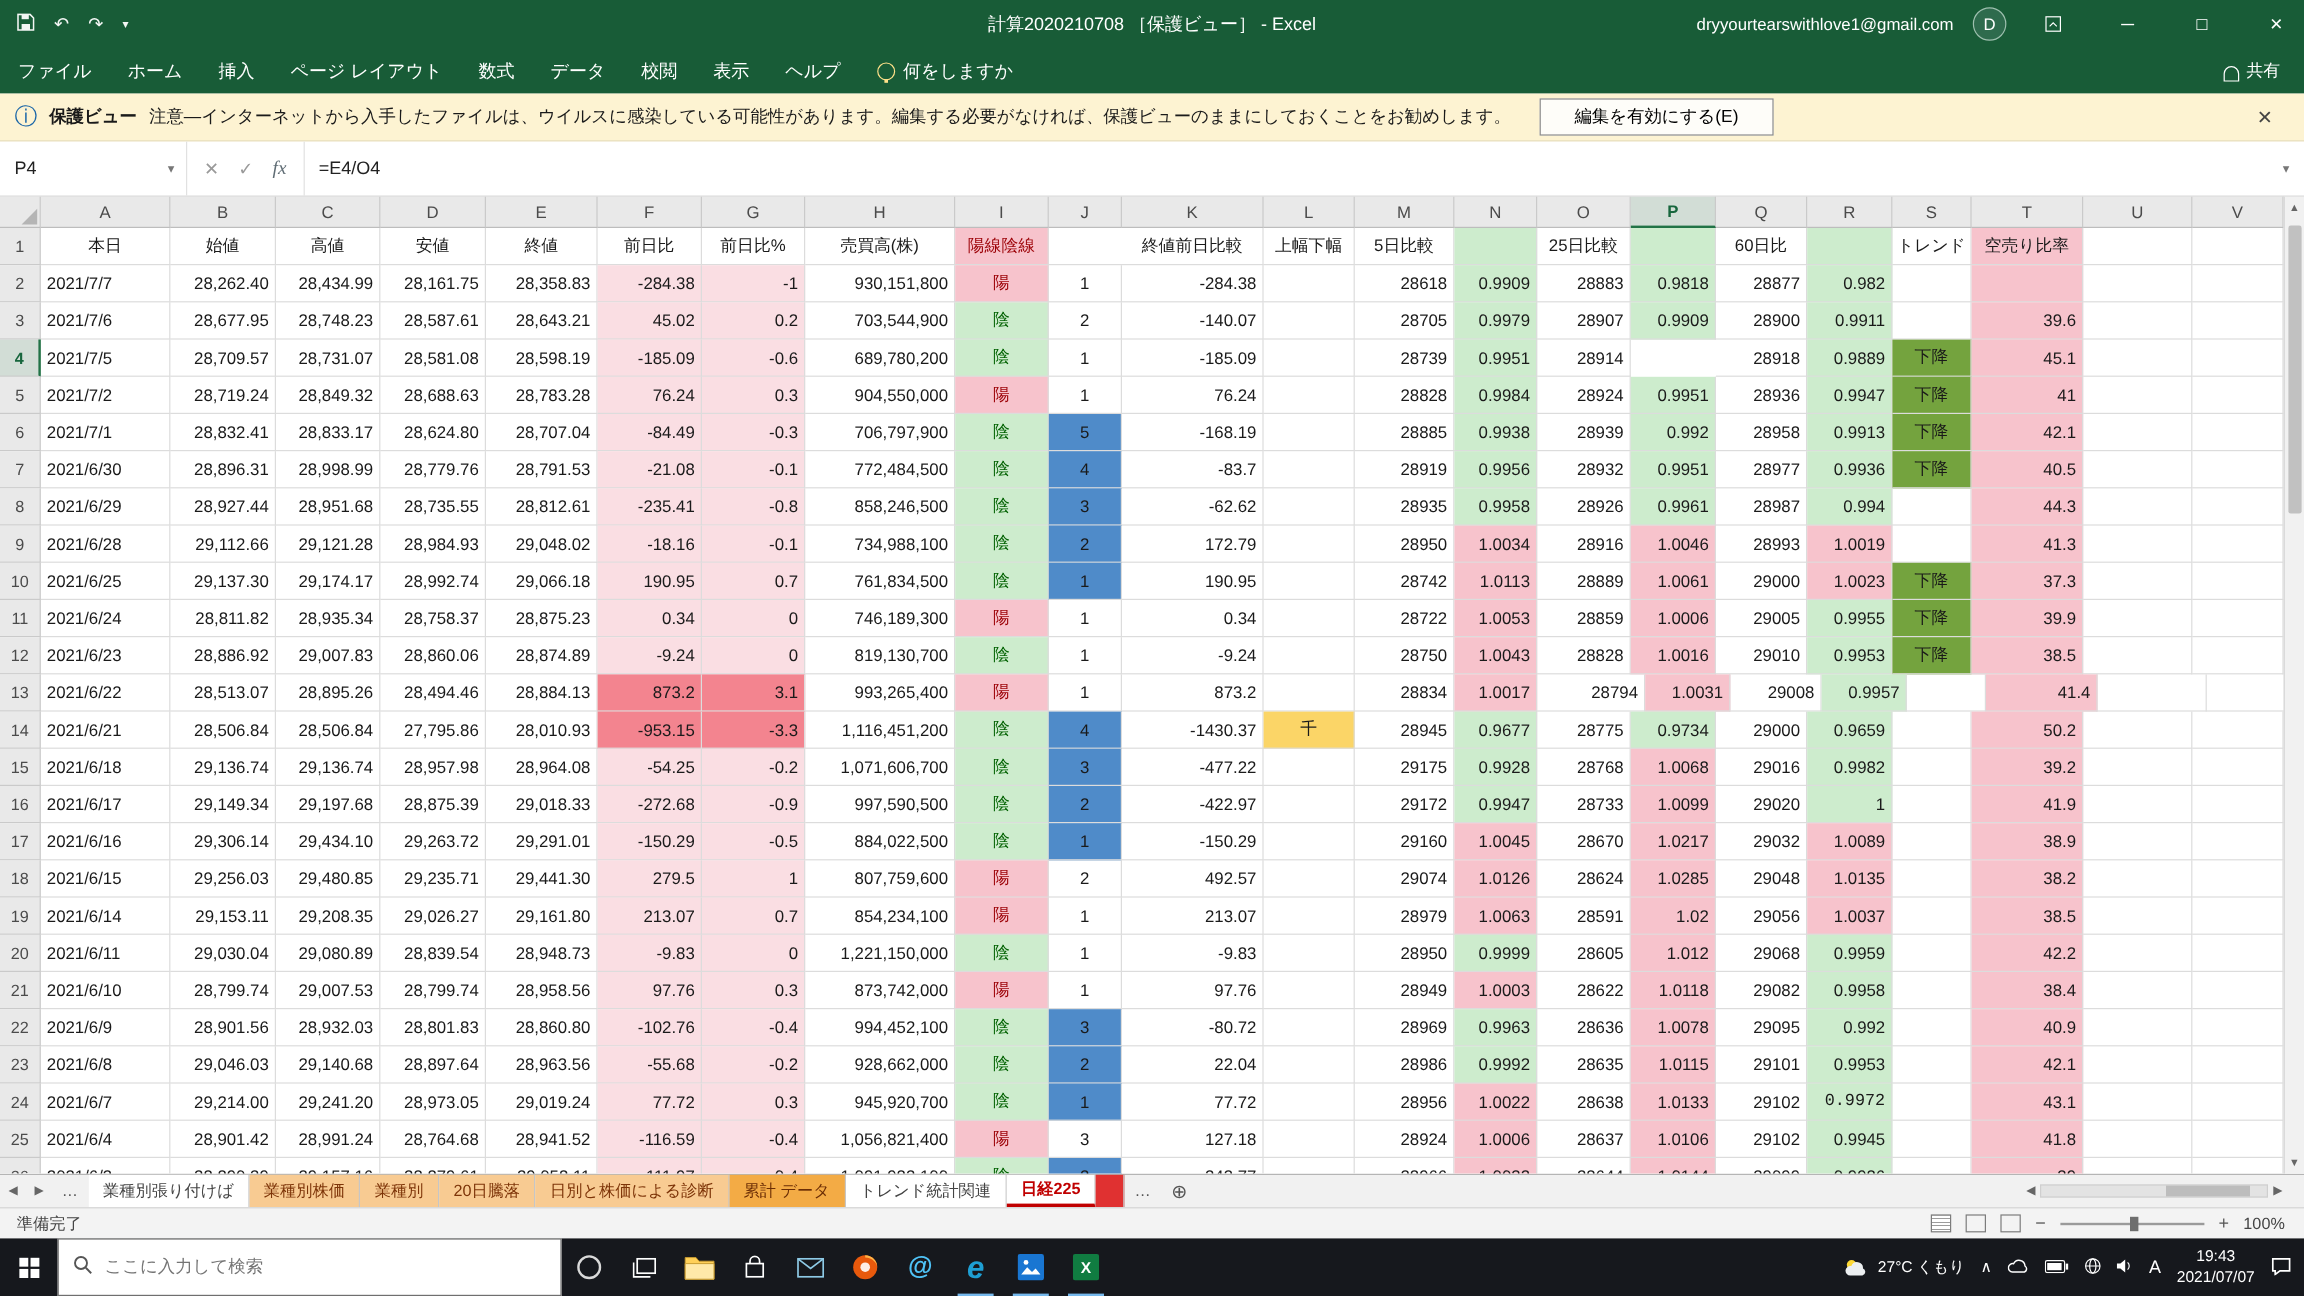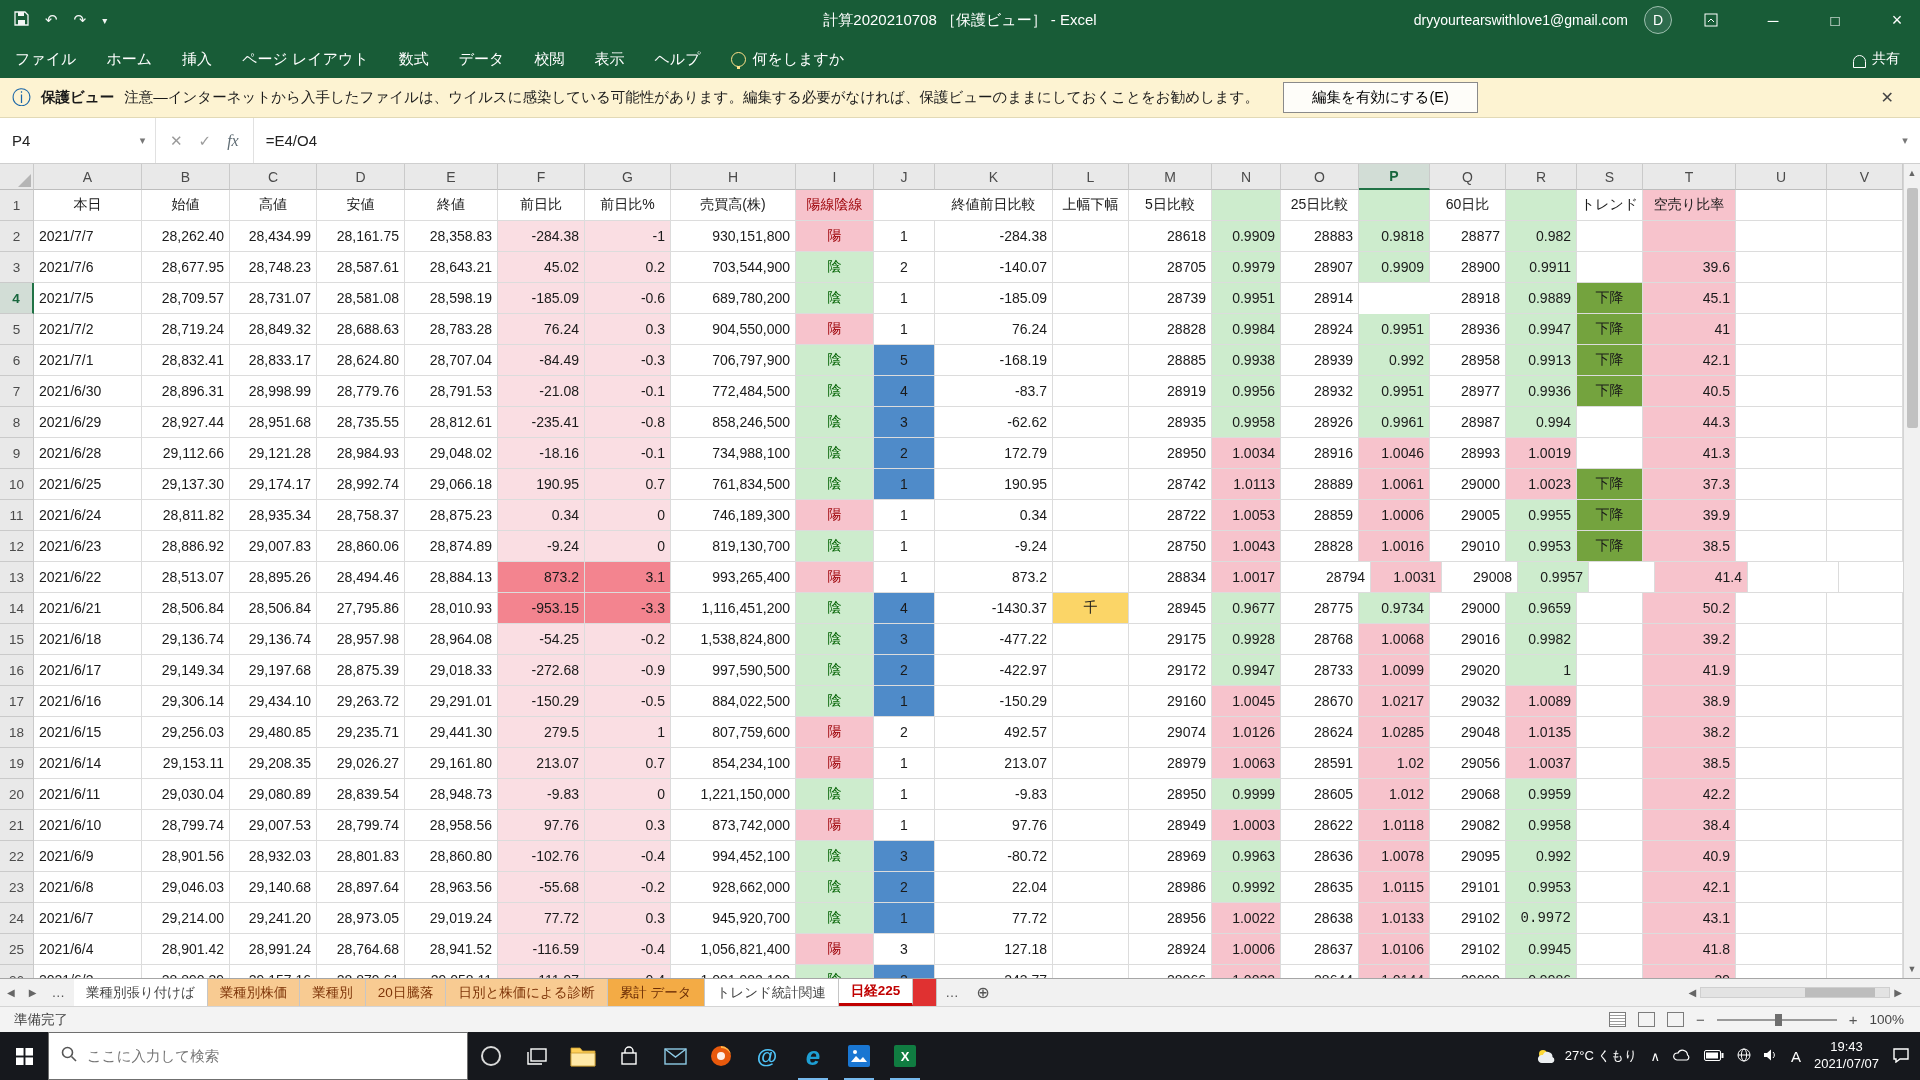--- a/index.html
+++ b/index.html
@@ -558,21 +558,21 @@
         </div>
         <div class="grow">
           <div class="rownum" style="width: 34px;">15</div>
           <div class="c l" style="width: 108px;">2021/6/18</div>
           <div class="c r" style="width: 88px;">29,136.74</div>
           <div class="c r" style="width: 87px;">29,136.74</div>
           <div class="c r" style="width: 88px;">28,957.98</div>
           <div class="c r" style="width: 93px;">28,964.08</div>
           <div class="c r pkL" style="width: 87px;">-54.25</div>
           <div class="c r pkL" style="width: 86px;">-0.2</div>
-          <div class="c r" style="width: 125px;">1,538,824,800</div>
+          <div class="c r" style="width: 125px;">1,071,606,700</div>
           <div class="c ctr gn txt-grn" style="width: 78px;">陰</div>
           <div class="c ctr bl" style="width: 61px;">3</div>
           <div class="c r" style="width: 118px;">-477.22</div>
           <div class="c ctr" style="width: 76px;"></div>
           <div class="c r" style="width: 83px;">29175</div>
           <div class="c r gn" style="width: 69px;">0.9928</div>
           <div class="c r" style="width: 78px;">28768</div>
           <div class="c r pk" style="width: 71px;">1.0068</div>
           <div class="c r" style="width: 76px;">29016</div>
           <div class="c r gn" style="width: 71px;">0.9982</div>

